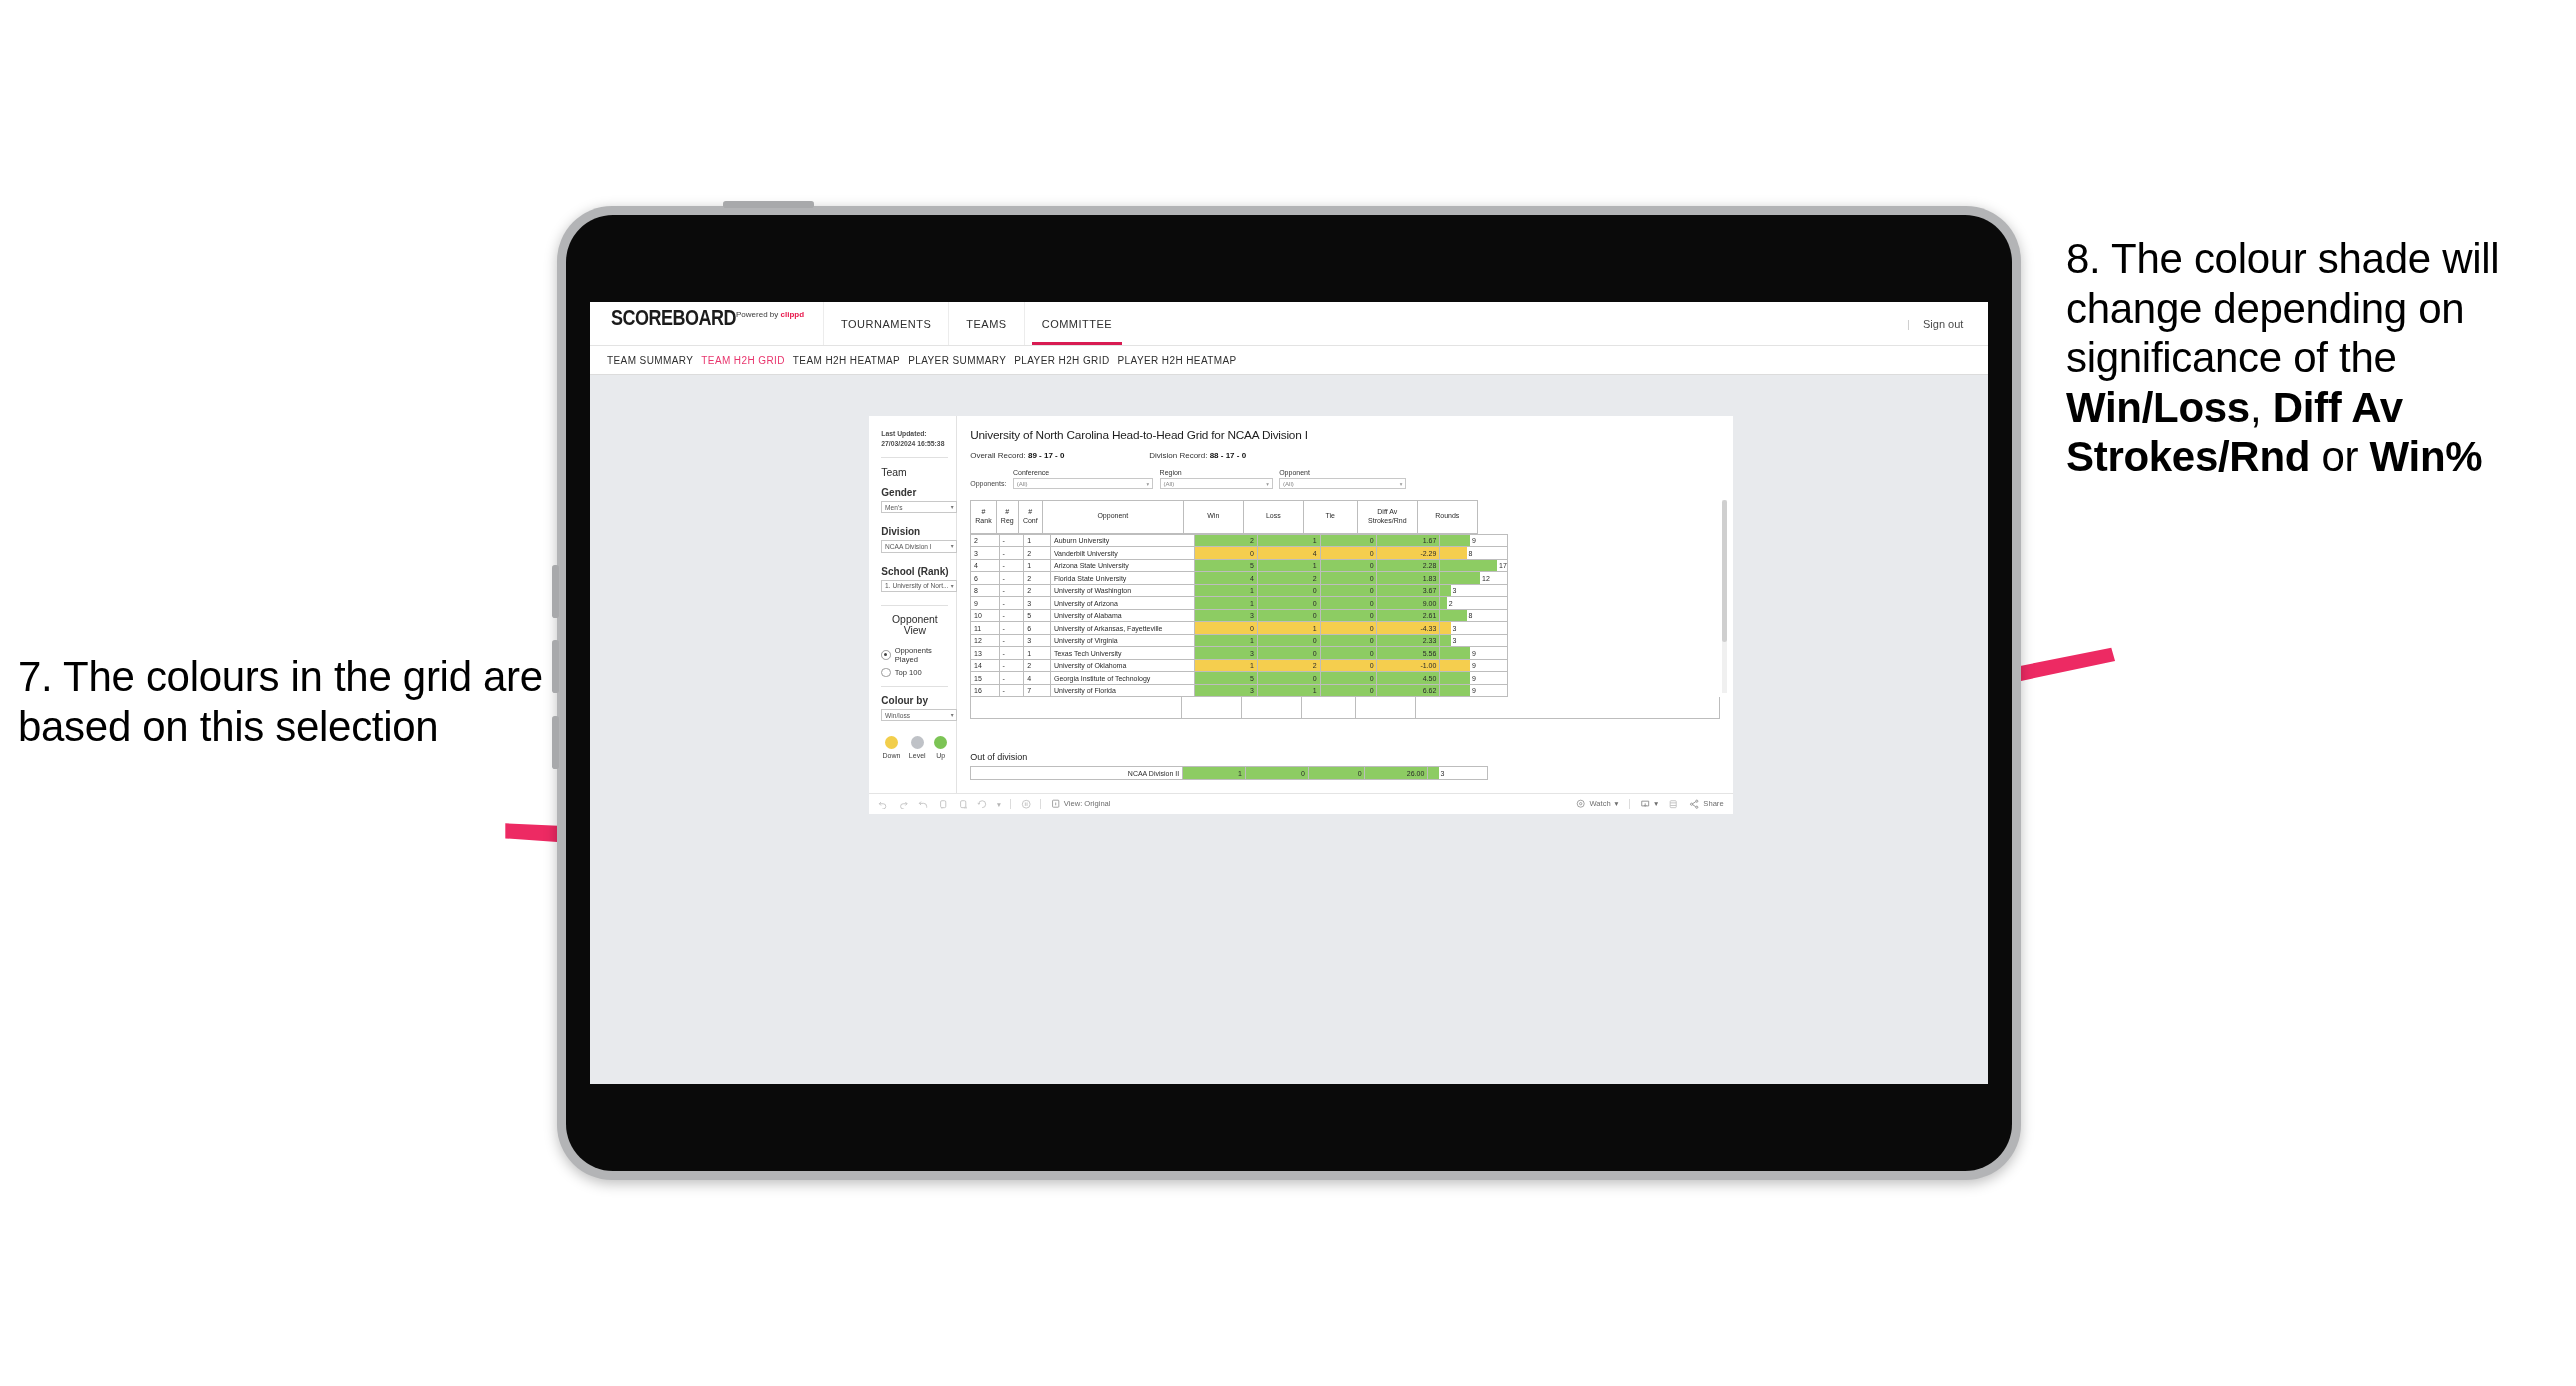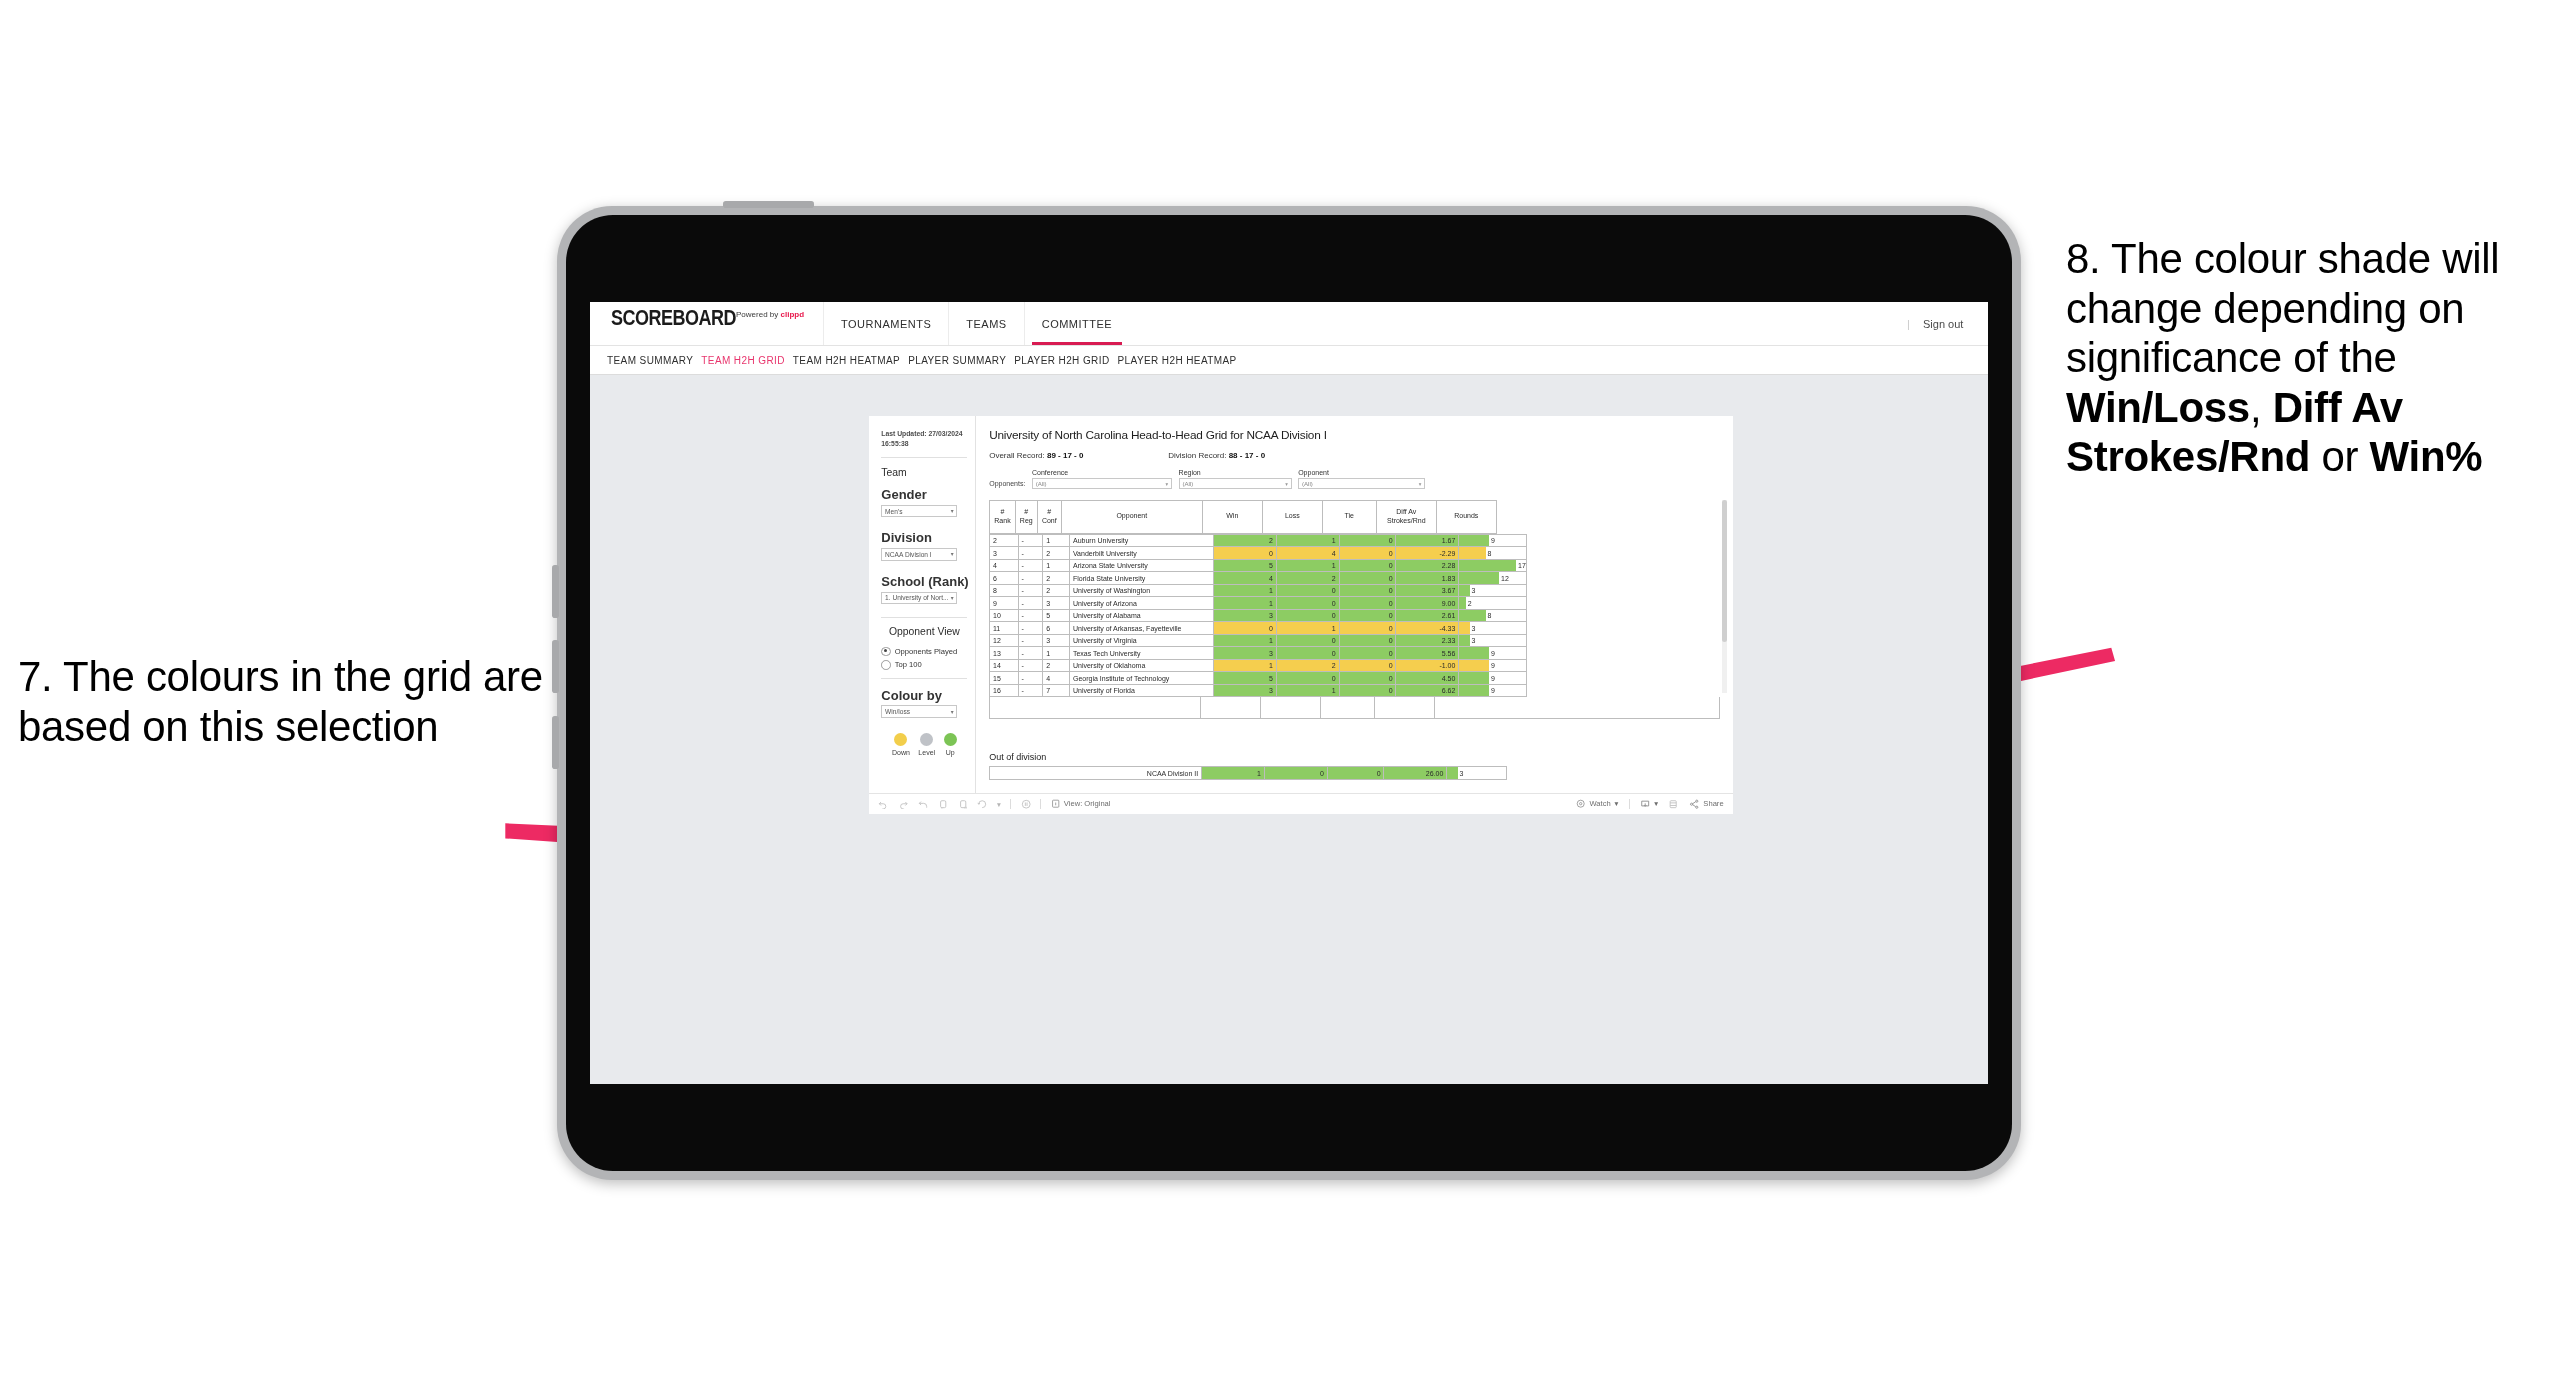--- a/index.html
+++ b/index.html
@@ -67,27 +67,27 @@
   .subnav-item{font-size:10px;letter-spacing:0.4px;color:#2e2e2e;cursor:pointer;}
   .subnav-item.active{color:#e8356d;}
 
   
   #canvas{position:absolute;left:0;top:73px;right:0;bottom:0;background:#e8eaed;}
 
   #card{position:absolute;left:279px;top:41px;width:864px;height:378px;
         background:#fff;display:flex;}
 
   
-  #side{width:107px;padding:13.2px 0 0 12.3px;box-sizing:border-box;
+  #side{width:88px;padding:13.2px 0 0 12.3px;box-sizing:border-box;
         border-right:0.9px solid #e2e2e2;}
   .side-upd{font-size:6.8px;color:#4d4d4d;line-height:1.45;font-weight:bold;}
   .side-rule{height:0.9px;background:#e0e0e0;margin:8.5px 7.6px 8.5px 0;}
   .side-h{font-size:10.4px;color:#2c2c2c;margin:1.9px 0 9.4px 0;}
   .side-h.center{text-align:center;padding-right:7.6px;}
-  .side-lbl{font-size:13px;color:#333;margin-bottom:2.8px;font-weight:bold;}
+  .side-lbl{font-size:10px;color:#333;margin-bottom:2.8px;font-weight:bold;}
   .side-sel{width:76px;height:12.3px;border:0.9px solid #c8c8c8;background:#fff;
             font-size:6.6px;color:#555;display:flex;align-items:center;
             padding:0 2.8px;box-sizing:border-box;justify-content:space-between;
             cursor:pointer;margin-bottom:13.2px;}
   .side-sel .cv{font-size:5.7px;color:#777;}
   .radio-row{display:flex;align-items:center;gap:3.8px;font-size:7.6px;color:#333;
              margin-bottom:3.8px;cursor:pointer;}
   .rd{width:7.6px;height:7.6px;border-radius:50%;border:0.9px solid #9a9a9a;background:#fff;
       position:relative;flex:none;}
   .rd.on:after{content:"";position:absolute;left:1.6px;top:1.6px;width:3px;height:3px;

